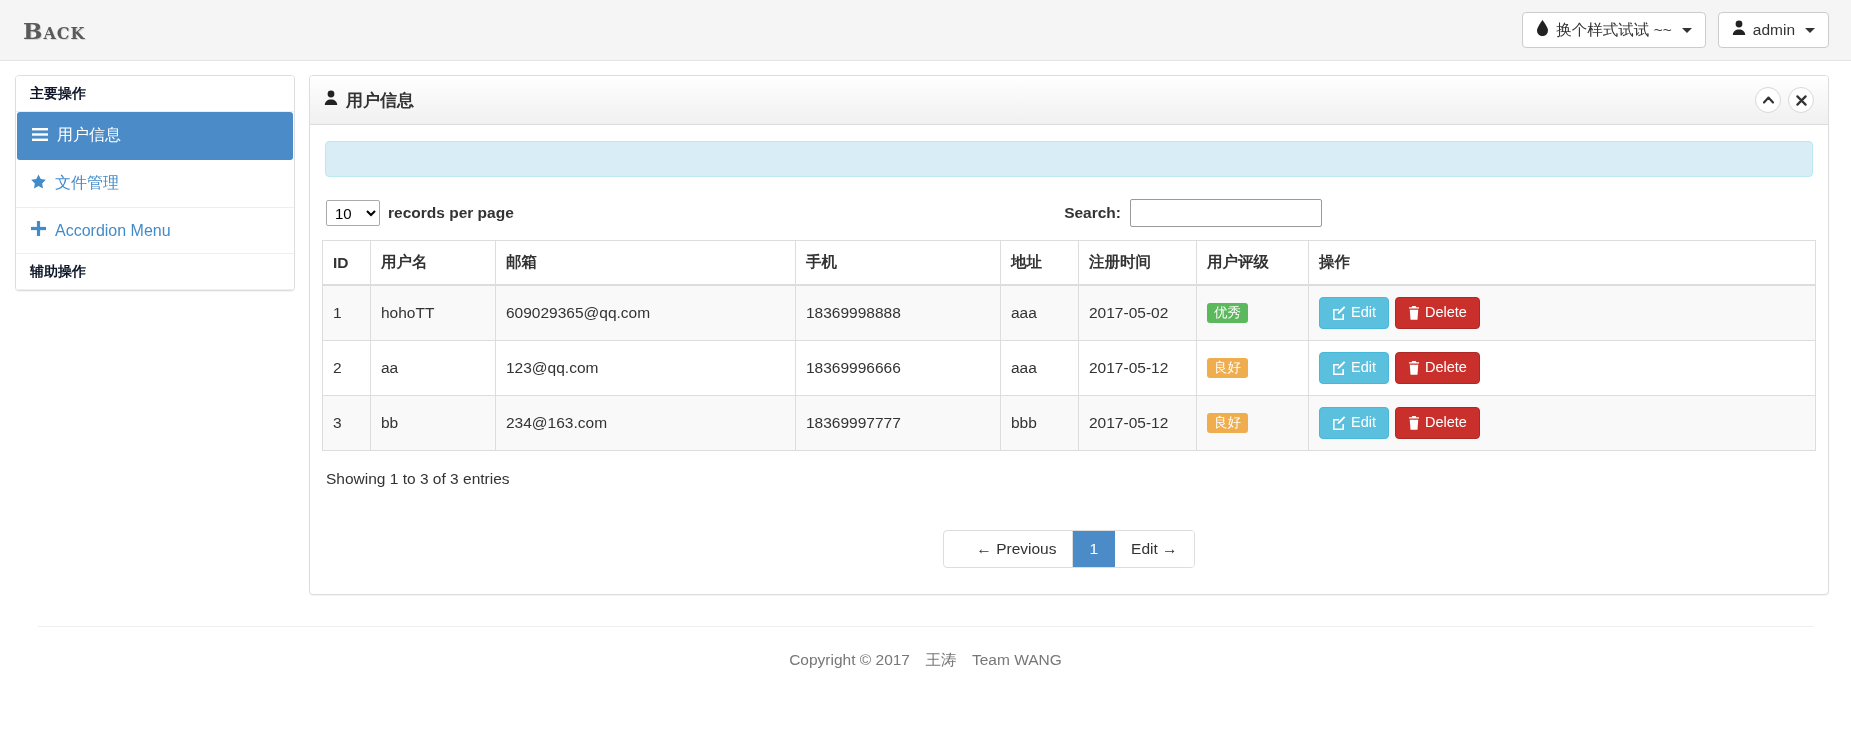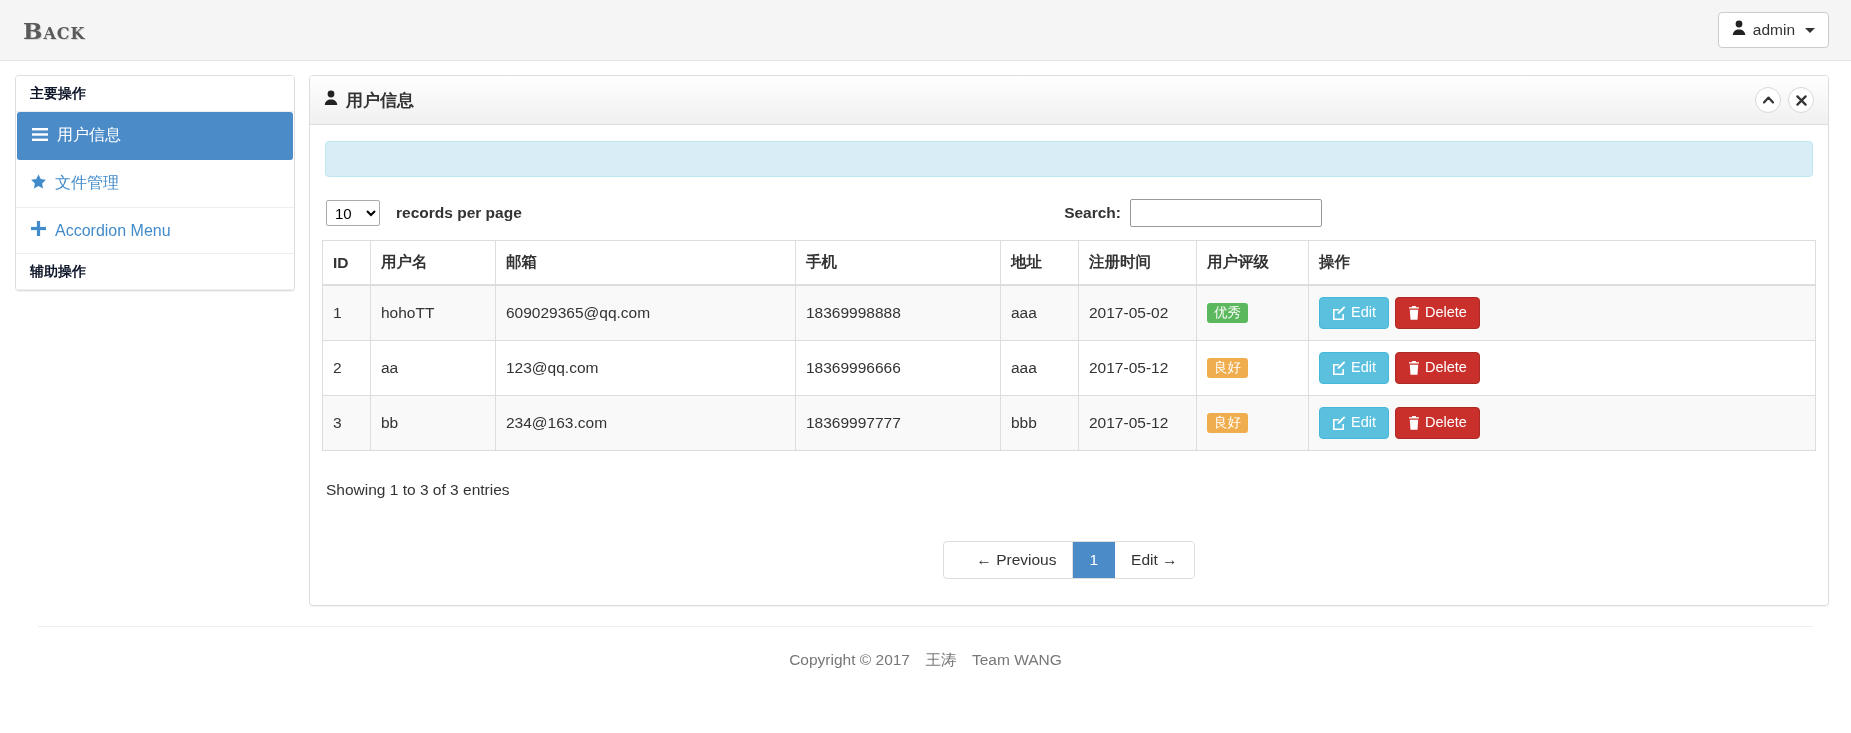--- a/index.html
+++ b/index.html
@@ -151,21 +151,21 @@
     margin: 2px 3px 22px 3px;
   }
 
   .table-controls {
     display: flex;
     align-items: center;
     justify-content: space-between;
     padding: 0 4px 0 4px;
     margin-bottom: 13px;
   }
-  .length-box { display: flex; align-items: center; gap: 16px; font-size: 15.5px; font-weight: bold; color: #333; justify-content: center; }
+  .length-box { display: flex; align-items: center; gap: 8px; font-size: 15.5px; font-weight: bold; color: #333; justify-content: center; }
   .length-box select {
     font-family: inherit;
     font-size: 15px;
     padding: 2px 4px;
     border: 1px solid #aaa;
     border-radius: 2px;
     background: #fff;
     height: 26px;
     width: 54px;
     cursor: pointer;
@@ -236,21 +236,21 @@
     color: #ffffff;
     cursor: pointer;
     border: 1px solid transparent;
     line-height: 1.1;
     white-space: nowrap;
   }
   .btn-edit   { background: #5bc0de; border-color: #46b8da; }
   .btn-delete { background: #c9302c; border-color: #ac2925; }
 
   .dt-info {
-    margin-top: 30px;
+    margin-top: 19px;
     padding-left: 4px;
     font-size: 15.5px;
     color: #333333;
   }
   .dt-pagination {
     display: flex;
     justify-content: center;
     margin-top: 42px;
   }
   .pager {
@@ -282,20 +282,29 @@
     font-size: 15.5px;
     color: #777777;
   }
 </style>
 </head>
 <body>
 
 <div class="navbar">
   <div class="brand">Back</div>
   <div class="nav-right">
+    <div class="nav-btn">
+      <span class="icon-svg">
+        <svg width="13" height="16" viewBox="0 0 13 16">
+            <path d="M6.5 0C6.5 0 1 7 1 10.6A5.5 5.5 0 0 0 12 10.6C12 7 6.5 0 6.5 0z" fill="#222"></path>
+          </svg>
+      </span>
+      <span>换个样式试试 ~~</span>
+      <span class="caret"></span>
+    </div>
     <div class="nav-btn">
       <span class="icon-svg">
         <svg width="14" height="15" viewBox="0 0 14 15">
             <circle cx="7" cy="4" r="3.4" fill="#222"></circle>
             <path d="M0.8 15c0-3.6 2.8-5.6 6.2-5.6s6.2 2 6.2 5.6z" fill="#222"></path>
           </svg>
       </span>
       <span>admin</span>
       <span class="caret"></span>
     </div>

